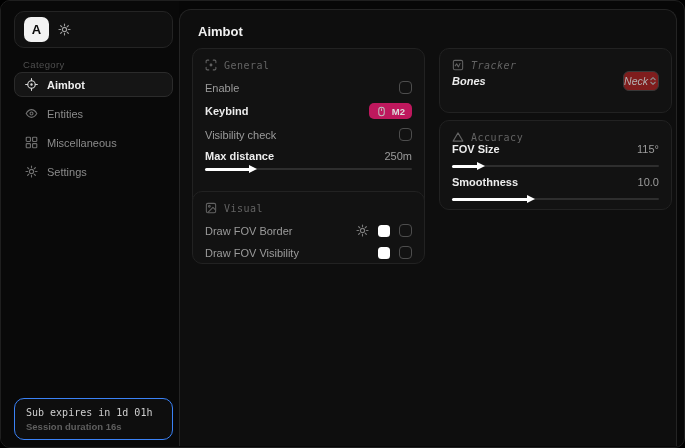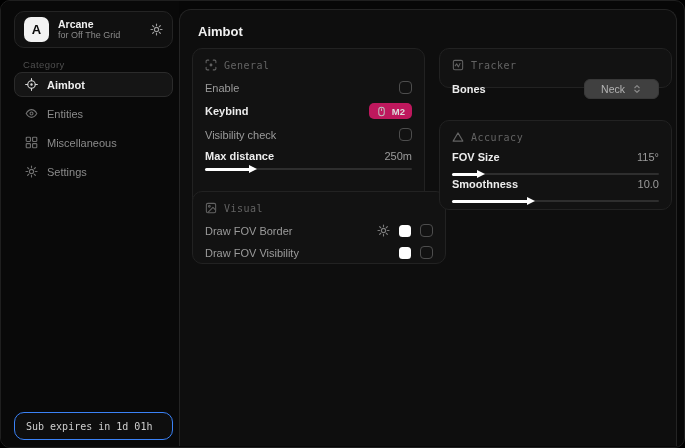--- a/index.html
+++ b/index.html
@@ -48,22 +48,22 @@
     position:absolute; left:178px; top:8px; right:7px; bottom:1px;
     background:#0e0e0e; border:1px solid #242424; border-bottom:none;
     border-radius:12px 12px 0 0;
   }
   .page-title { position:absolute; left:18px; top:14px; font-size:13px; font-weight:bold; color:#f2f2f2; }
   .card {
     position:absolute; background:#121212; border:1px solid #222222; border-radius:10px;
     padding:10px 12px;
   }
   .card-general { left:12px;  top:38px;  width:233px; height:164px; }
-  .card-visual  { left:12px;  top:181px; width:254px; height:73px;  }
-  .card-tracker { left:259px; top:38px;  width:233px; height:40px;  }
+  .card-visual  { left:12px;  top:181px; width:233px; height:73px;  }
+  .card-tracker { left:259px; top:38px;  width:233px; height:65px;font-style:italic;  }
   .card-accuracy{ left:259px; top:110px; width:233px; height:90px;  }
   .card-head {
     display:flex; align-items:center; gap:7px;
     font-family:"DejaVu Sans Mono",monospace; font-size:10px; color:#636363; letter-spacing:.5px;
   }
   .card-head .hd-ic { color:#636363; display:flex; }
   .row { display:flex; align-items:center; justify-content:space-between; }
   .lbl { font-size:11px; color:#9b9b9b; }
   .lbl.bright { color:#ececec; font-weight:bold; }
   .val { font-size:11px; color:#9b9b9b; }
@@ -71,49 +71,45 @@
     width:13px; height:13px; border:1.5px solid #4d4d4d; border-radius:4px;
     background:transparent; cursor:pointer;
   }
   .swatch { width:12px; height:12px; border-radius:3.5px; background:#fff; cursor:pointer; }
   .kbd-badge {
     display:flex; align-items:center; gap:5px; background:#be185d; border-radius:5px;
     padding:2.5px 7px; font-size:9.5px; color:#dcdcdc; font-weight:bold; cursor:pointer;
   }
   .kbd-badge .kb-ic { color:#bdbdbd; display:flex; }
   .select-btn {
-    display:flex; align-items:center; gap:7px; background:#404040; border:1px solid #383838;
-    border-radius:6px; padding:3px 16px; font-size:10.5px; color:#b3b3b3; cursor:pointer;
+    display:flex; align-items:center; background:#7f1d1d; border:1px solid #383838;
+    border-radius:6px; padding:3px 0; font-size:10.5px; color:#b3b3b3; cursor:pointer;
   }
   .slider { position:relative; height:9px; width:100%; cursor:pointer; margin-top:6px; }
   .slider .track { position:absolute; left:0; right:0; top:4px; height:2px; background:#2e2e2e; border-radius:2px; }
   .slider .fill { position:absolute; left:0; top:3.5px; height:3px; background:#ffffff; border-radius:2px; }
   .slider .thumb {
     position:absolute; top:0.5px; width:0; height:0; margin-left:-2px;
     border-left:8px solid #ffffff; border-top:4.5px solid transparent; border-bottom:4.5px solid transparent;
   }
   .controls { display:flex; align-items:center; gap:9px; }
   .gear-dim { color:#7a7a7a; display:flex; cursor:pointer; }
-  .mt8 { margin-top:8px; } .mt6 { }
+  .mt8 { } .mt6 { margin-top:6px; }
   .rows-gap { display:flex; flex-direction:column; gap:9px; margin-top:10px; }
   svg { display:block; }
 </style>
 </head>
 <body>
 
 <div class="window">
 
   <div class="sidebar">
 
     <div class="brand-card">
       <div class="logo">A</div>
-      <div class="brand-text">
-        <div class="brand-name">Arcane</div>
-        <div class="brand-sub">for Off The Grid</div>
-      </div>
       <div class="icon-btn">
         <svg width="13" height="13" viewBox="0 0 16 16" fill="none" stroke="currentColor" stroke-width="1.4" stroke-linecap="round">
           <circle cx="8" cy="8" r="2.6"></circle>
           <path d="M8 1.2v2M8 12.8v2M1.2 8h2M12.8 8h2M3.2 3.2l1.4 1.4M11.4 11.4l1.4 1.4M12.8 3.2l-1.4 1.4M4.6 11.4l-1.4 1.4"></path>
         </svg>
       </div>
     </div>
 
     <div class="category">Category</div>
 
@@ -154,20 +150,21 @@
             <circle cx="8" cy="8" r="2.6"></circle>
             <path d="M8 1.2v2M8 12.8v2M1.2 8h2M12.8 8h2M3.2 3.2l1.4 1.4M11.4 11.4l1.4 1.4M12.8 3.2l-1.4 1.4M4.6 11.4l-1.4 1.4"></path>
           </svg>
         </span>
         <span>Settings</span>
       </div>
     </div>
 
     <div class="footer-card">
       <div class="footer-line1">Sub expires in 1d 01h</div>
+      <div class="footer-line2">Session duration 16s</div>
     </div>
   </div>
 
   <div class="main">
     <div class="page-title">Aimbot</div>
 
     <div class="card card-general">
       <div class="card-head">
         <span class="hd-ic">
           <svg width="12" height="12" viewBox="0 0 16 16" fill="none" stroke="currentColor" stroke-width="1.4" stroke-linecap="round">

